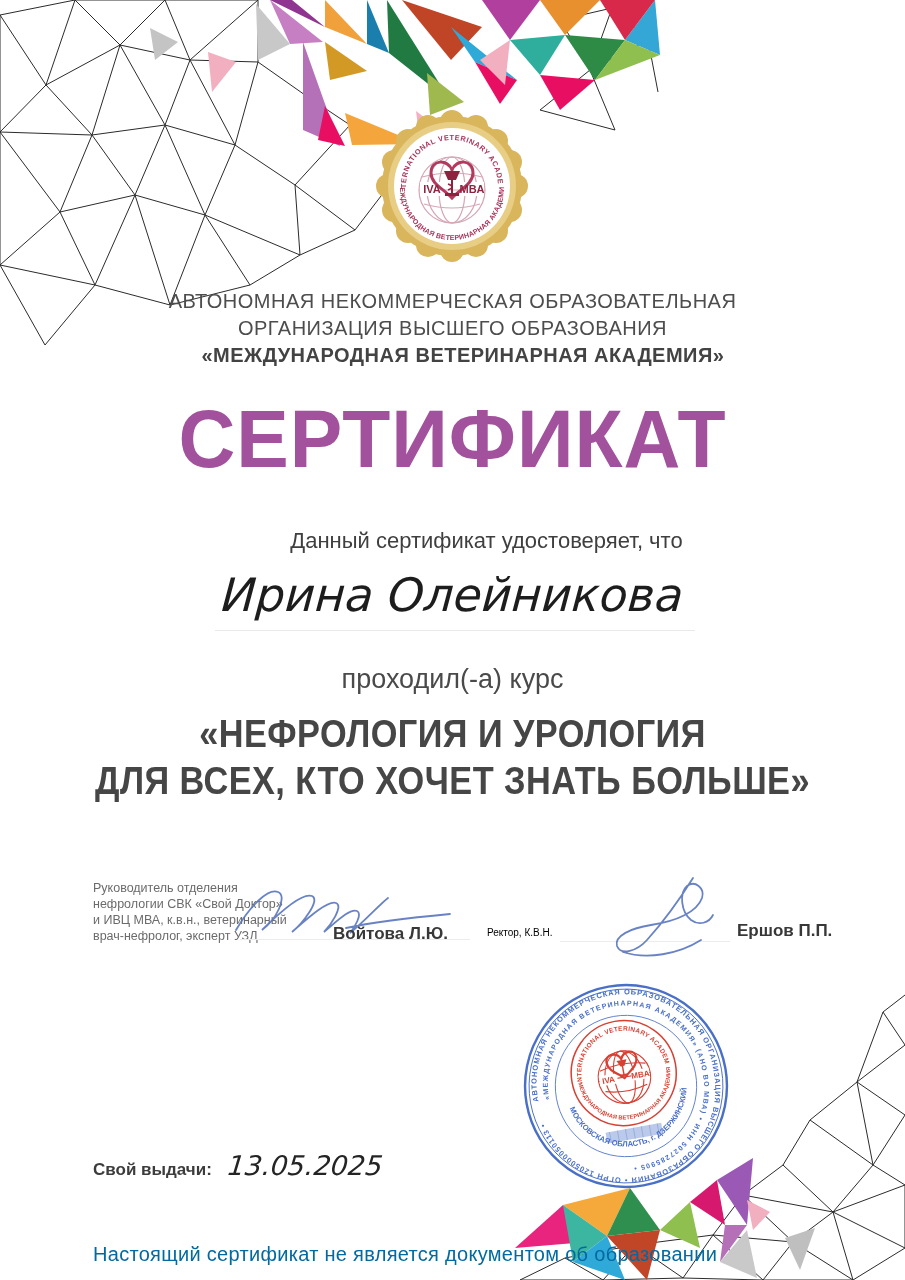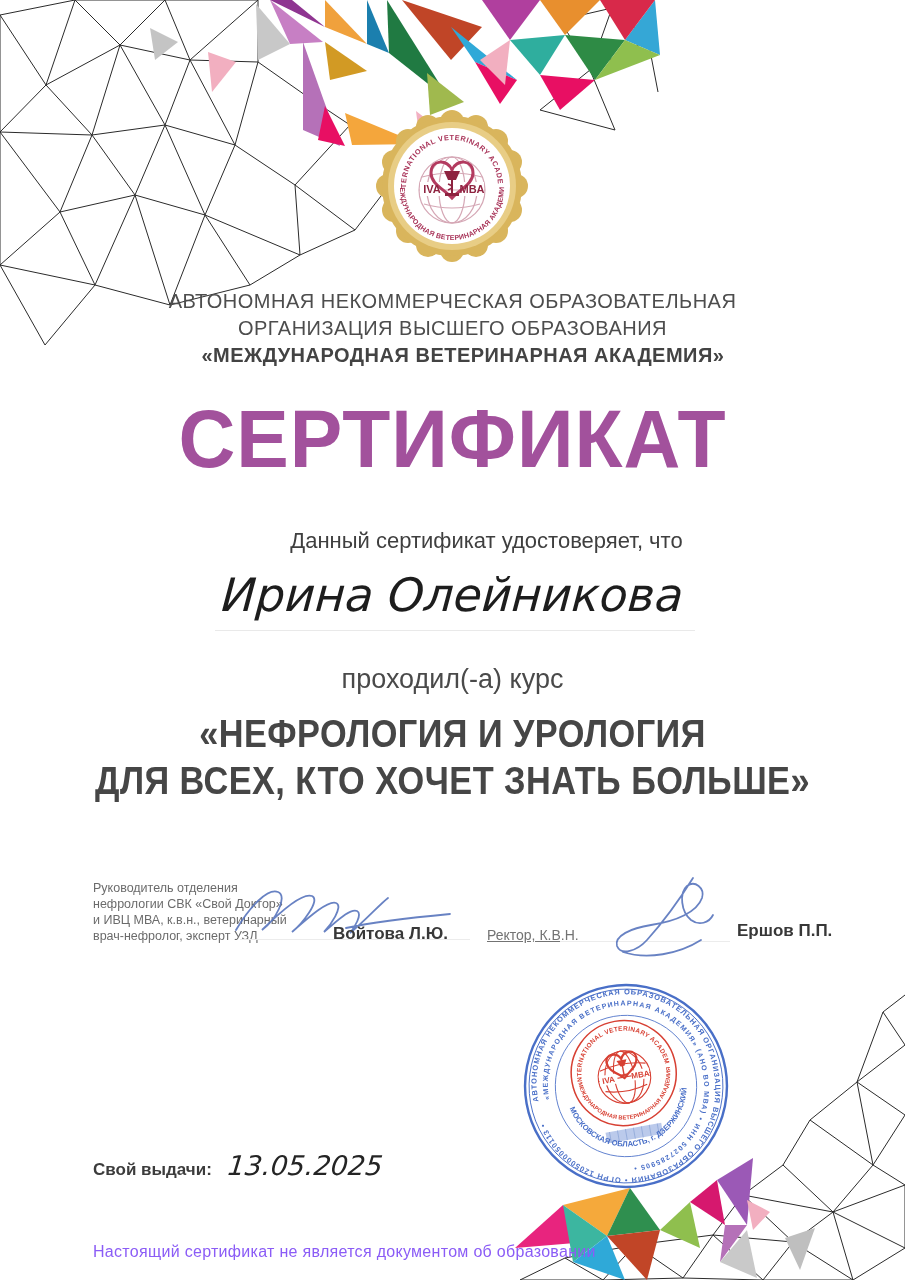--- a/index.html
+++ b/index.html
@@ -23,29 +23,29 @@
     font-size:46px;color:#1d1d1d;transform:skewX(-4deg);}
   .name-line{top:630px;left:215px;width:480px;height:1px;background:#e9e9e9;}
   .course-intro{top:664px;font-size:27px;color:#4a4a4a;}
   .course-title{top:710px;font-size:39px;line-height:47px;font-weight:bold;color:#464646;
     transform:scaleX(.88);transform-origin:center;letter-spacing:.5px;}
   
   .role-left{top:880px;left:93px;font-size:12.5px;line-height:16px;color:#6b6b6b;}
   .sig-name{font-size:17px;font-weight:bold;color:#383838;text-align:center;}
   .sig-name-left{top:924px;left:333px;}
   .sig-name-right{top:921px;left:737px;}
-  .role-right{top:927px;left:487px;font-size:14px;color:#737373;text-decoration:underline;}
+  .role-right{top:927px;left:487px;font-size:10px;color:#000000;}
   .sig-line{height:1px;background:#ececec;}
   .sig-line-left{top:939px;left:240px;width:230px;}
   .sig-line-right{top:941px;left:560px;width:170px;}
   
   .date-label{top:1160px;left:93px;font-size:17px;font-weight:bold;color:#3c3c3c;}
   .date-value{top:1150px;left:228px;font-family:"DejaVu Sans",sans-serif;font-style:italic;
     font-size:27px;color:#242424;transform:skewX(-6deg);}
-  .disclaimer{top:1243px;left:93px;font-size:16px;color:#8b5cf6;letter-spacing:.3px;}
+  .disclaimer{top:1243px;left:93px;font-size:20px;color:#0369a1;letter-spacing:.3px;}
   svg text{font-family:"Liberation Sans",sans-serif;}
 </style>
 </head>
 <body>
 
 <div class="cert">
 
   <svg class="abs" style="left:0;top:0" width="660" height="360" viewBox="0 0 660 360">
     <g stroke="#2b2b2b" stroke-width="1" fill="none" stroke-linejoin="round">
       <path d="M0,15 L75,0 M75,0 L165,0 M165,0 L258,0 M0,15 L46,85 M0,15 L0,132 M0,132 L46,85

